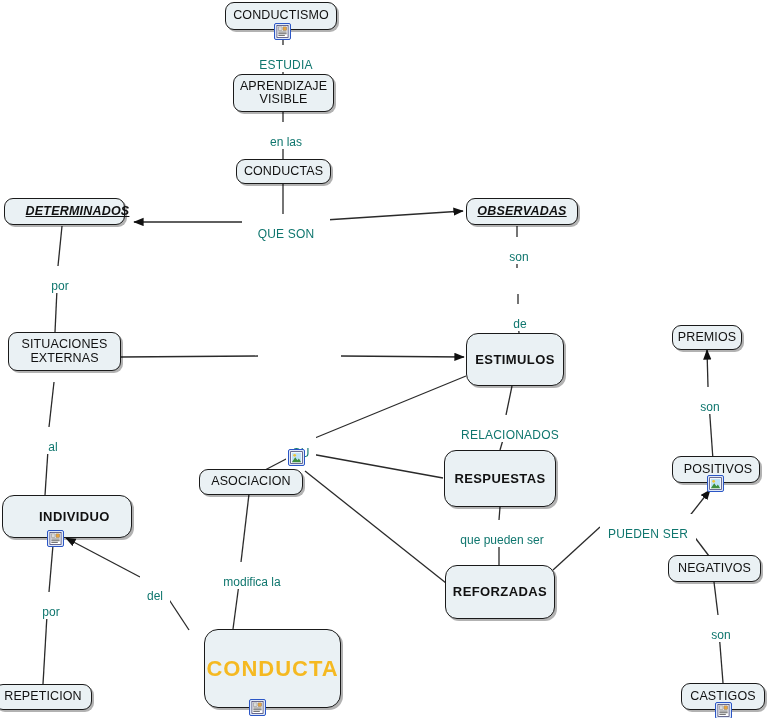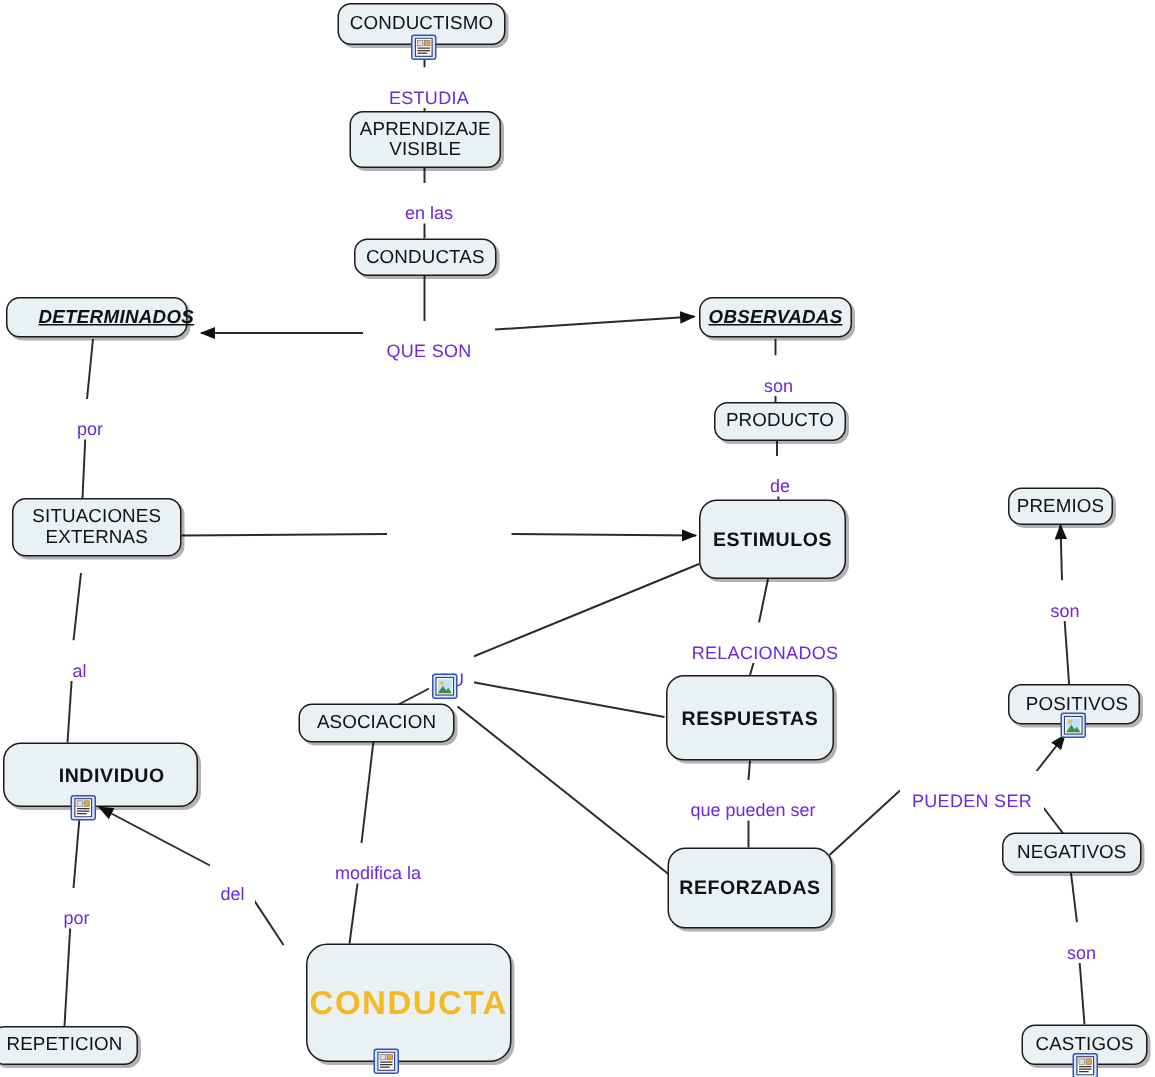--- a/index.html
+++ b/index.html
@@ -76,21 +76,21 @@
   .node-text {
     display: block;
     pointer-events: none;
   }
 
   
   .elabel {
     position: absolute;
     font-size: 12px;
     line-height: 13.5px;
-    color: #6d28d9;
+    color: #0f766e;
     background: #ffffff;
     text-align: center;
     white-space: pre-line;
     padding: 0 2px;
     z-index: 6;
   }
   .elabel.caps { letter-spacing: 0.2px; }
 
   
   .res-icon {
@@ -199,32 +199,29 @@
   </div>
 
   <div class="node" style="left:236px; top:159px; width:95px; height:25px;">
     <span class="node-text">CONDUCTAS</span>
   </div>
 
   <div class="node italicu" style="left:4px; top:198px; width:121px; height:27px;padding-left:32px;">
     <span class="node-text">DETERMINADOS</span>
   </div>
 
-  <div class="node italicu" style="left:466px; top:198px; width:102px; height:27px;">
+  <div class="node italicu" style="left:466px; top:198px; width:112px; height:27px;">
     <span class="node-text">OBSERVADAS</span>
   </div>
 
   <div class="node" style="left:8px; top:332px; width:113px; height:39px;">
     <span class="node-text">SITUACIONES
 EXTERNAS</span>
   </div>
 
-  <div class="node" style="left:476px; top:268px; width:88px; height:26px;">
-    <span class="node-text">PRODUCTO</span>
-  </div>
 
   <div class="node bold" style="left:466px; top:333px; width:98px; height:53px;">
     <span class="node-text">ESTIMULOS</span>
   </div>
 
   <div class="node" style="left:672px; top:325px; width:70px; height:25px;">
     <span class="node-text">PREMIOS</span>
   </div>
 
   <div class="node bold" style="left:444px; top:450px; width:112px; height:57px;">

